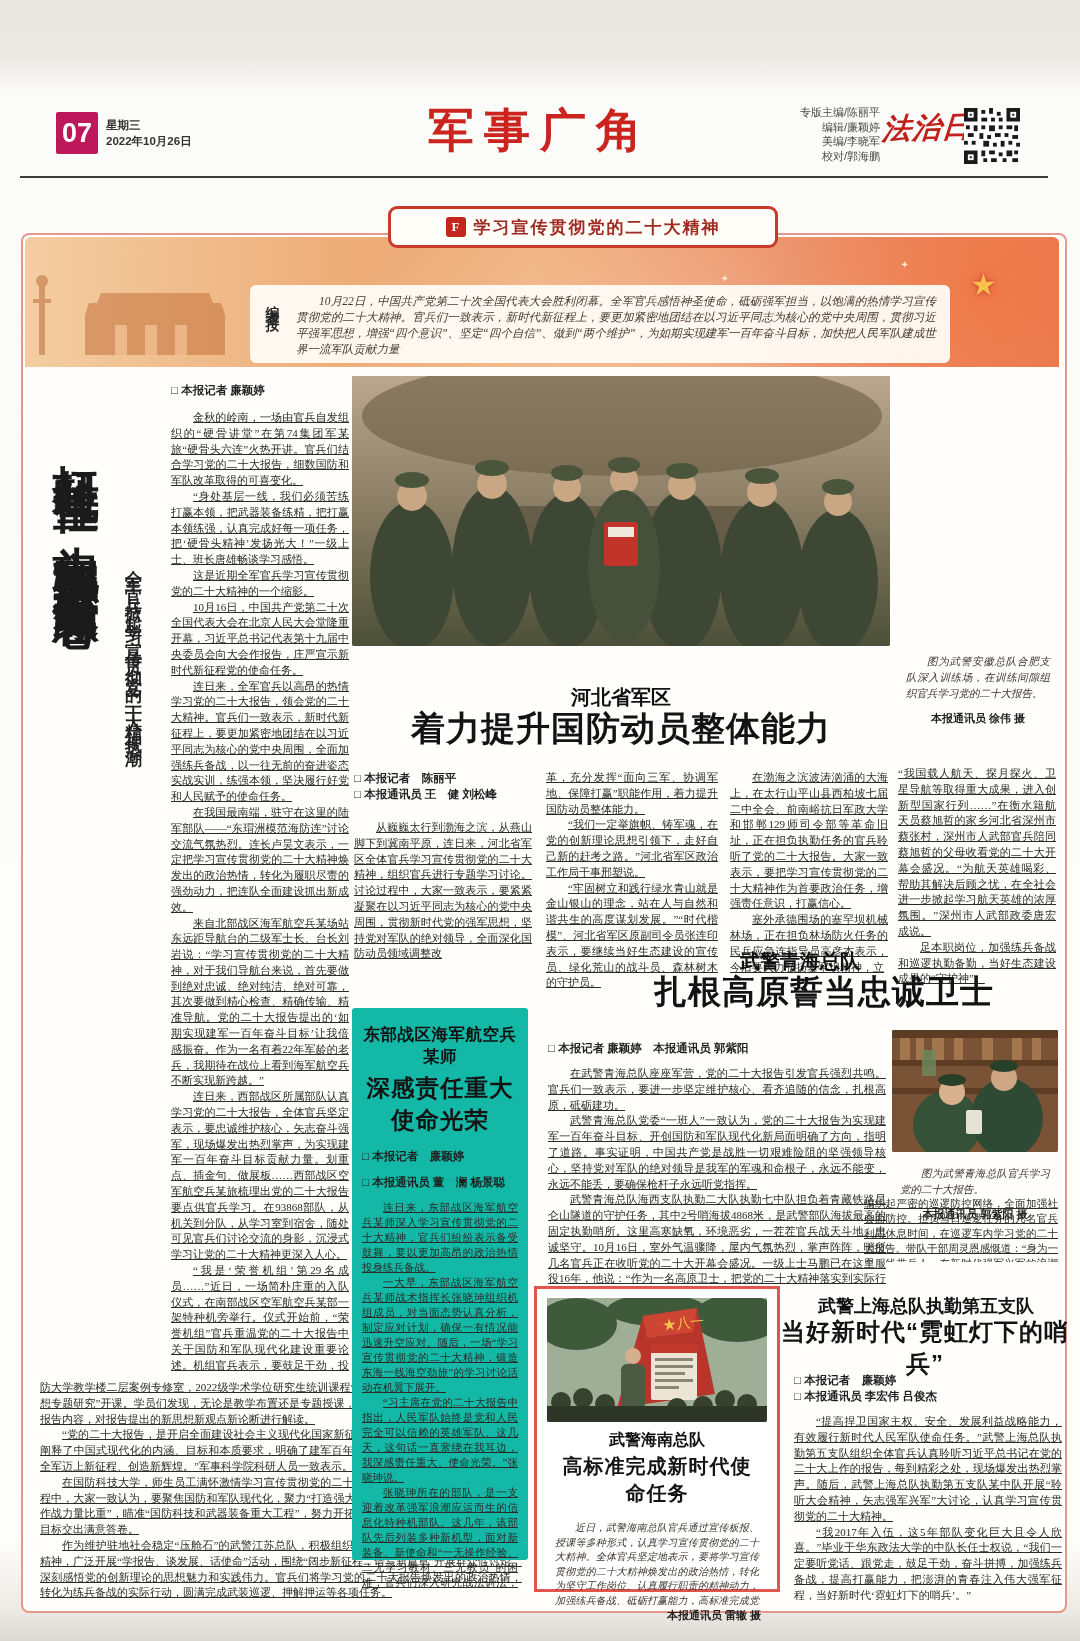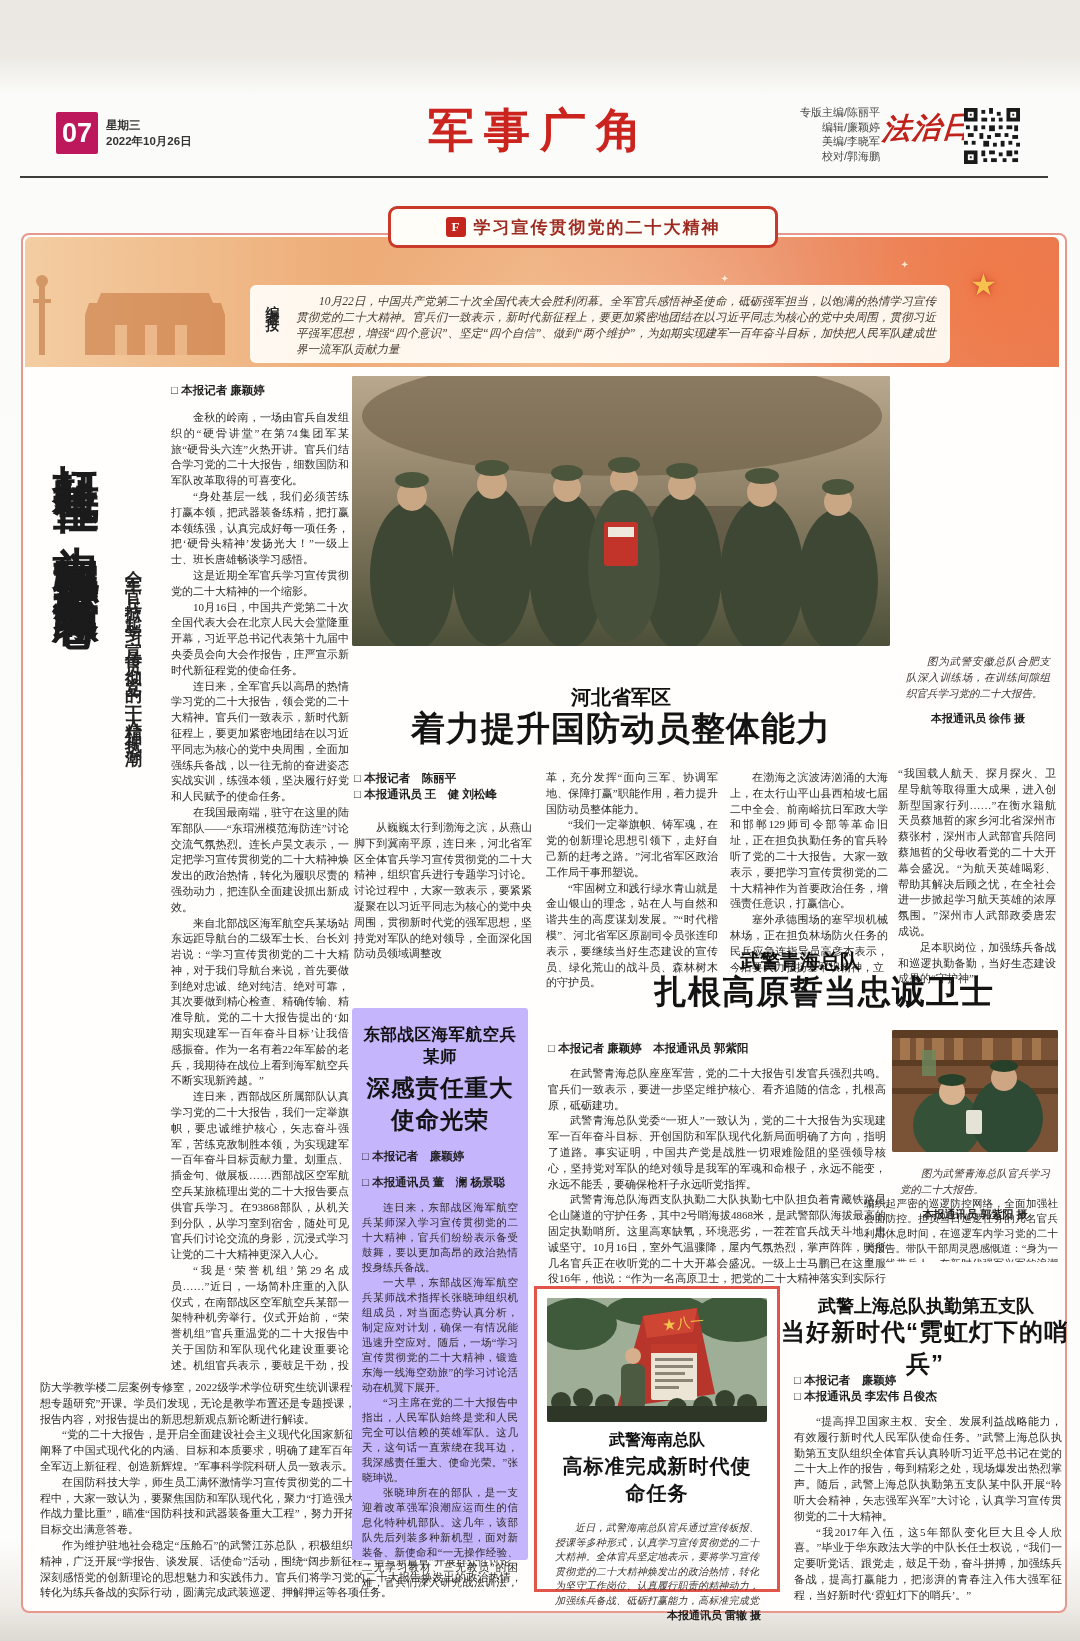--- a/index.html
+++ b/index.html
@@ -42,21 +42,21 @@
   .ednote .lab{writing-mode:vertical-rl;text-orientation:upright;font-weight:bold;font-size:14px;
     letter-spacing:7px;color:#222;flex:0 0 18px;}
   .ednote .txt{font-family:"Liberation Serif",serif;font-style:italic;font-size:11.5px;line-height:16px;
     color:#46392e;text-align:justify;text-indent:2em;margin:0;}
   
   .vhead-main{left:54px;top:428px;height:970px;writing-mode:vertical-rl;text-orientation:upright;
     font-size:46px;font-weight:800;letter-spacing:5px;color:#1b1b1b;line-height:1;}
   .vhead-sub{left:122px;top:556px;height:640px;writing-mode:vertical-rl;text-orientation:upright;
     font-size:17px;font-weight:bold;letter-spacing:9px;color:#222;}
   .byline{font-size:11.5px;font-weight:bold;color:#1f1f1f;line-height:16px;font-family:"Liberation Sans",sans-serif;}
-  .bodytext{font-family:"Liberation Serif",serif;font-size:11px;line-height:15.8px;text-align:justify;color:#2c2a27;overflow:hidden;}
+  .bodytext{font-family:"Liberation Serif",serif;font-size:11px;line-height:15.8px;text-align:justify;color:#2c2a27;overflow:hidden;text-decoration:underline;}
   .bodytext p{margin:0;text-indent:2em;}
   .cont p:first-child{text-indent:0;}
   .lead-byline{left:171px;top:382px;width:178px;}
   .lead-col{left:171px;top:410px;width:178px;height:964px;}
   .wide{left:40px;top:1380px;width:482px;height:224px;}
   
   .photo{overflow:hidden;border-radius:2px;background:#777;}
   .photo-main{left:352px;top:376px;width:538px;height:270px;}
   .caption{font-family:"Liberation Serif",serif;font-style:italic;font-size:10.5px;line-height:16px;
     text-align:justify;color:#3a332c;}
@@ -68,21 +68,21 @@
   .kicker{text-align:center;font-weight:bold;color:#111;}
   .headline{text-align:center;font-weight:900;color:#131313;letter-spacing:1px;}
   .hb-kicker{left:352px;top:684px;width:538px;font-size:20px;}
   .hb-head{left:352px;top:706px;width:538px;font-size:34px;}
   .hb-bylines{left:354px;top:770px;width:184px;}
   .hb-c1{left:354px;top:820px;width:178px;height:176px;}
   .hb-c2{left:546px;top:770px;width:172px;height:226px;}
   .hb-c3{left:730px;top:770px;width:158px;height:226px;}
   .hb-c4{left:898px;top:766px;width:158px;height:230px;}
   
-  .east-box{left:352px;top:1008px;width:176px;height:552px;background:#c4b5fd;border-radius:3px;
+  .east-box{left:352px;top:1008px;width:176px;height:552px;background:#14b8a6;border-radius:3px;
     box-sizing:border-box;padding:16px 10px 8px;}
   .east-box .kicker{font-size:16.5px;letter-spacing:.5px;}
   .east-box .headline{font-size:23.5px;margin:4px 0 12px;}
   .east-box .byline{margin-bottom:10px;}
   .east-box .bodytext{font-size:10.5px;line-height:15px;height:392px;}
   
   .qh-kicker{left:540px;top:948px;width:520px;font-size:20px;}
   .qh-head{left:564px;top:970px;width:520px;font-size:33px;}
   .qh-byline{left:548px;top:1040px;width:440px;}
   .qh-body{left:548px;top:1066px;width:338px;height:220px;}
@@ -203,21 +203,21 @@
 <div class="abs vhead-sub">全军官兵掀起学习宣传贯彻党的二十大精神热潮</div>
 <div class="abs byline lead-byline">□ 本报记者 廉颖婷</div>
 <div class="abs bodytext lead-col">
     <p>金秋的岭南，一场由官兵自发组织的“硬骨讲堂”在第74集团军某旅“硬骨头六连”火热开讲。官兵们结合学习党的二十大报告，细数国防和军队改革取得的可喜变化。</p>
     <p>“身处基层一线，我们必须苦练打赢本领，把武器装备练精，把打赢本领练强，认真完成好每一项任务，把‘硬骨头精神’发扬光大！”一级上士、班长唐雄畅谈学习感悟。</p>
     <p>这是近期全军官兵学习宣传贯彻党的二十大精神的一个缩影。</p>
     <p>10月16日，中国共产党第二十次全国代表大会在北京人民大会堂隆重开幕，习近平总书记代表第十九届中央委员会向大会作报告，庄严宣示新时代新征程党的使命任务。</p>
     <p>连日来，全军官兵以高昂的热情学习党的二十大报告，领会党的二十大精神。官兵们一致表示，新时代新征程上，要更加紧密地团结在以习近平同志为核心的党中央周围，全面加强练兵备战，以一往无前的奋进姿态实战实训，练强本领，坚决履行好党和人民赋予的使命任务。</p>
     <p>在我国最南端，驻守在这里的陆军部队——“东瑁洲模范海防连”讨论交流气氛热烈。连长卢昊文表示，一定把学习宣传贯彻党的二十大精神焕发出的政治热情，转化为履职尽责的强劲动力，把连队全面建设抓出新成效。</p>
     <p>来自北部战区海军航空兵某场站东远距导航台的二级军士长、台长刘岩说：“学习宣传贯彻党的二十大精神，对于我们导航台来说，首先要做到绝对忠诚、绝对纯洁、绝对可靠，其次要做到精心检查、精确传输、精准导航。党的二十大报告提出的‘如期实现建军一百年奋斗目标’让我倍感振奋。作为一名有着22年军龄的老兵，我期待在战位上看到海军航空兵不断实现新跨越。”</p>
-    <p>连日来，西部战区所属部队认真学习党的二十大报告，我们一定举旗帜，要忠诚维护核心，矢志奋斗强军，苦练克敌制胜本领，为实现建军一百年奋斗目标贡献力量。划重点、插金句、做展板……西部战区空军航空兵某旅梳理出党的二十大报告要点供官兵学习。在93868部队，从机关到分队，从学习室到宿舍，随处可见官兵们讨论交流的身影，沉浸式学习让党的二十大精神更深入人心。</p>
+    <p>连日来，西部战区所属部队认真学习党的二十大报告，全体官兵坚定表示，要忠诚维护核心，矢志奋斗强军，现场爆发出热烈掌声，为实现建军一百年奋斗目标贡献力量。划重点、插金句、做展板……西部战区空军航空兵某旅梳理出党的二十大报告要点供官兵学习。在93868部队，从机关到分队，从学习室到宿舍，随处可见官兵们讨论交流的身影，沉浸式学习让党的二十大精神更深入人心。</p>
     <p>“我是‘荣誉机组’第29名成员……”近日，一场简朴庄重的入队仪式，在南部战区空军航空兵某部一架特种机旁举行。仪式开始前，“荣誉机组”官兵重温党的二十大报告中关于国防和军队现代化建设重要论述。机组官兵表示，要鼓足干劲，投身换装改装新征程，早日成为新质战斗力的排头兵。</p>
   </div>
 <div class="abs bodytext wide cont">
     <p>防大学教学楼二层案例专修室，2022级学术学位研究生统训课程“习近平新时代中国特色社会主义思想专题研究”开课。学员们发现，无论是教学布置还是专题授课，教员在讲授中全面融入党的二十大报告内容，对报告提出的新思想新观点新论断进行解读。</p>
     <p>“党的二十大报告，是开启全面建设社会主义现代化国家新征程的纲领性文献，主题鲜明，系统阐释了中国式现代化的内涵、目标和本质要求，明确了建军百年奋斗目标，必将科学引领全党全国全军迈上新征程、创造新辉煌。”军事科学院科研人员一致表示。</p>
     <p>在国防科技大学，师生员工满怀激情学习宣传贯彻党的二十大精神。在学习党的二十大报告过程中，大家一致认为，要聚焦国防和军队现代化，聚力“打造强大战略威慑力量体系，增加新域新质作战力量比重”，瞄准“国防科技和武器装备重大工程”，努力开拓创新，扛起时代重任，为实现强军目标交出满意答卷。</p>
     <p>作为维护驻地社会稳定“压舱石”的武警江苏总队，积极组织官兵全面学习宣传贯彻党的二十大精神，广泛开展“学报告、谈发展、话使命”活动，围绕“阔步新征程，谱写新篇章”开展群众性讨论，深刻感悟党的创新理论的思想魅力和实践伟力。官兵们将学习党的二十大报告焕发出的政治热情，转化为练兵备战的实际行动，圆满完成武装巡逻、押解押运等各项任务。</p>
   </div>
 
 <div class="abs photo photo-main">

